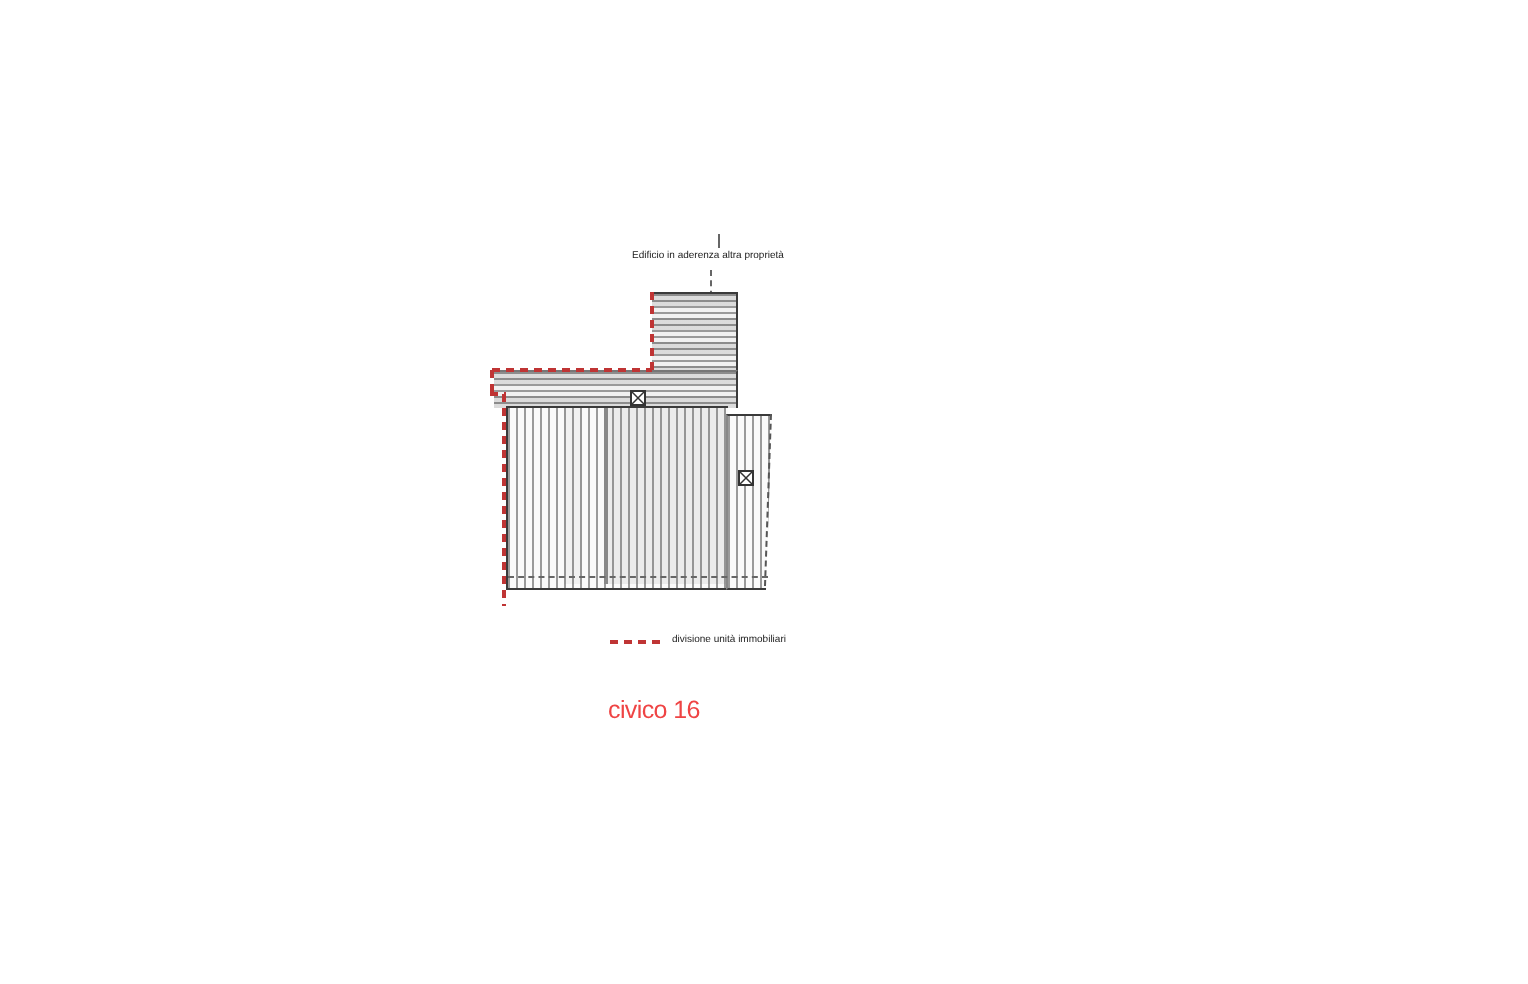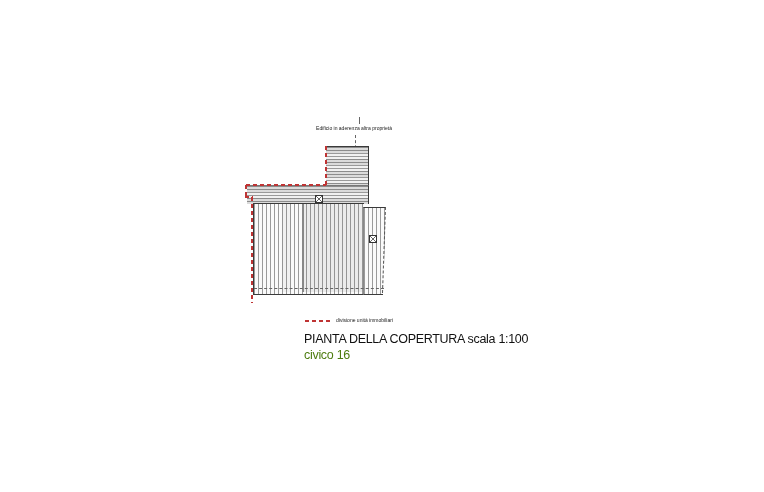--- a/index.html
+++ b/index.html
@@ -56,21 +56,21 @@
   .chimney svg{display:block;width:100%;height:100%;}
   .chimney-1{left:315px;top:195px;}
   .chimney-2{left:369px;top:235px;}
 
   
   .legend-dash{left:305px;top:320px;width:27px;height:2px;background:repeating-linear-gradient(90deg, var(--red) 0 4px, transparent 4px 7px);}
   .legend-label{left:336px;top:317px;font-size:5px;color:#222;}
 
   
   .title{left:304px;top:332px;font-size:12.5px;letter-spacing:-0.3px;color:#111;white-space:nowrap;}
-  .subtitle{left:304px;top:348px;font-size:12.5px;letter-spacing:-0.3px;color:#4d7c0f;white-space:nowrap;}
+  .subtitle{left:304px;top:348px;font-size:12.5px;letter-spacing:-0.3px;color:#ef4444;white-space:nowrap;}
 </style>
 </head>
 <body>
 
 <div class="canvas">
 
   <div class="abs ann-tick"></div>
   <div class="abs ann-label">Edificio in aderenza altra proprietà</div>
   <div class="abs leader"></div>
 
@@ -99,16 +99,15 @@
   <div class="abs chimney chimney-2">
     <svg viewBox="0 0 8 8">
       <line x1="0" y1="0" x2="8" y2="8" stroke="#333" stroke-width="1"></line>
       <line x1="8" y1="0" x2="0" y2="8" stroke="#333" stroke-width="1"></line>
     </svg>
   </div>
 
   <div class="abs legend-dash"></div>
   <div class="abs legend-label">divisione unità immobiliari</div>
 
-  <div class="abs title">PIANTA DELLA COPERTURA scala 1:100</div>
   <div class="abs subtitle">civico 16</div>
 
 </div>
 
 </body></html>

